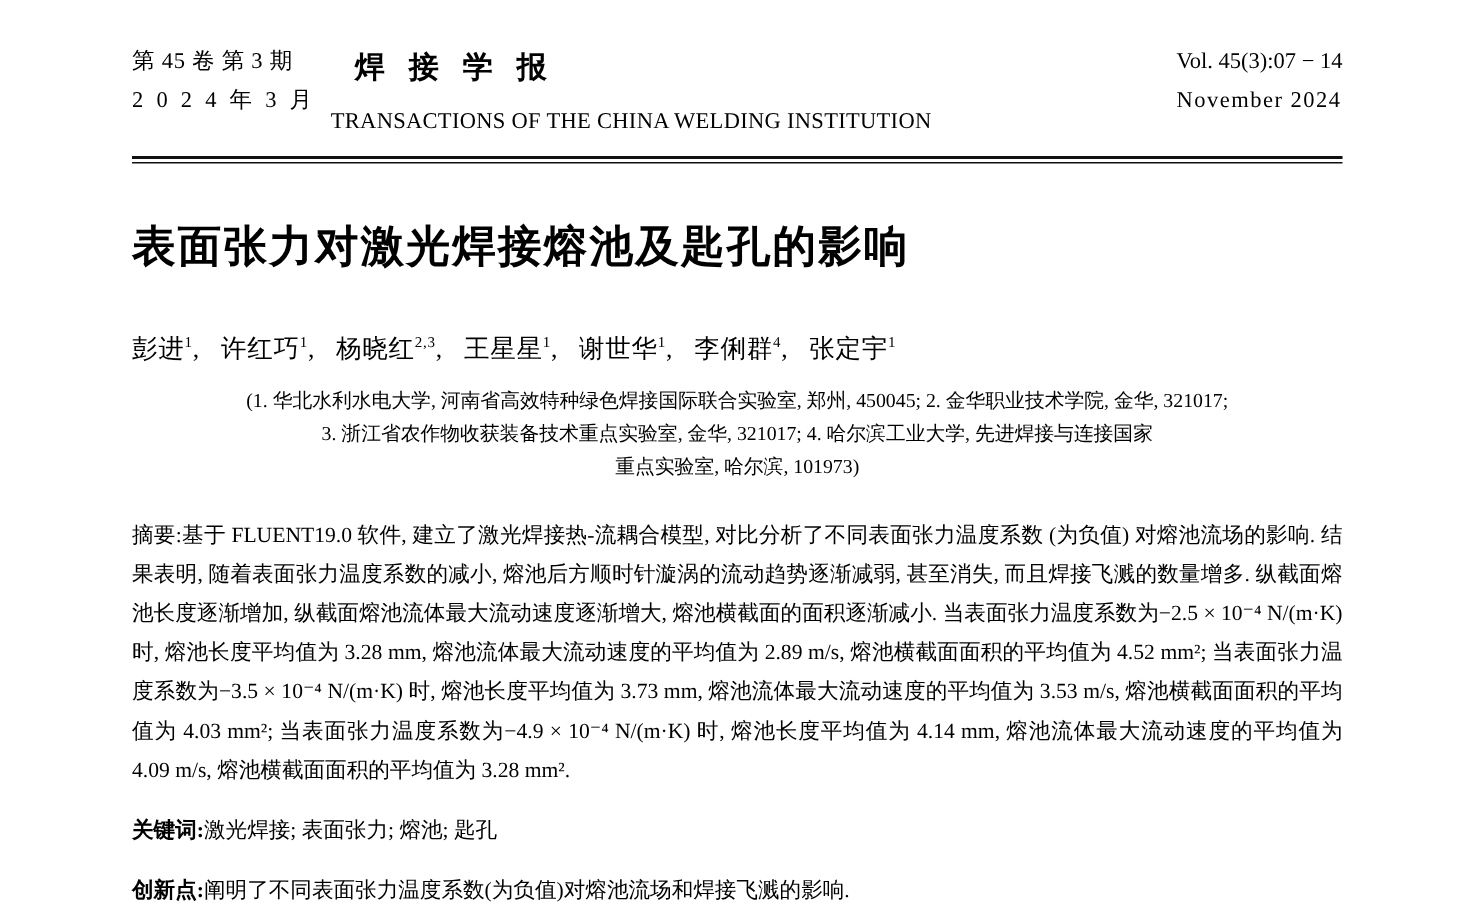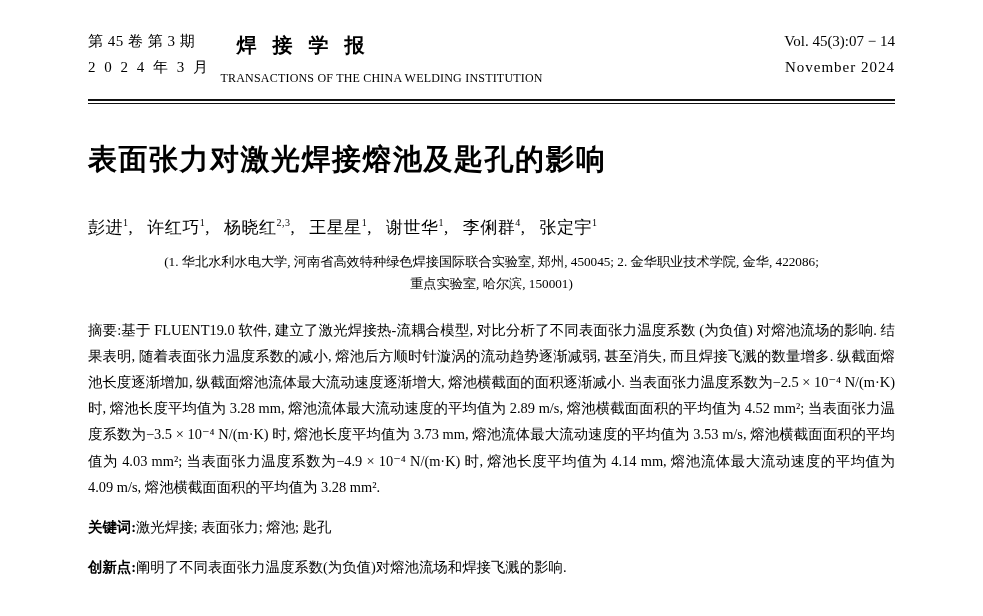--- a/index.html
+++ b/index.html
@@ -46,27 +46,26 @@
     flex: 1;
     padding: 0 10px;
   }
   .journal-cn {
     font-size: 20px;
     letter-spacing: 16px;
     font-weight: 600;
     padding-left: 16px;
   }
   .journal-en {
-    font-size: 12px;
+    font-size: 15px;
     letter-spacing: 0.2px;
     margin-top: 5px;
     font-variant: small-caps;
   }
   .mast-right {
-    text-align: right;
   }
   .mast-right .line2 {
     letter-spacing: 1px;
   }
   .rule-double {
     margin-top: 10px;
     border-top: 2px solid #111;
     height: 3px;
   }
   .rule-double::after {
@@ -154,22 +153,23 @@
 
   <div class="rule-double"></div>
 
   <div class="title">表面张力对激光焊接熔池及匙孔的影响</div>
 
   <div class="authors">
     <span><span>彭进</span><sup>1</sup></span><span class="author-sep">,&nbsp;&nbsp;</span><span><span>许红巧</span><sup>1</sup></span><span class="author-sep">,&nbsp;&nbsp;</span><span><span>杨晓红</span><sup>2,3</sup></span><span class="author-sep">,&nbsp;&nbsp;</span><span><span>王星星</span><sup>1</sup></span><span class="author-sep">,&nbsp;&nbsp;</span><span><span>谢世华</span><sup>1</sup></span><span class="author-sep">,&nbsp;&nbsp;</span><span><span>李俐群</span><sup>4</sup></span><span class="author-sep">,&nbsp;&nbsp;</span><span><span>张定宇</span><sup>1</sup></span>
   </div>
 
   <div class="affils">
-    <div>(1. 华北水利水电大学, 河南省高效特种绿色焊接国际联合实验室, 郑州, 450045; 2. 金华职业技术学院, 金华, 422086;</div>
-    <div>重点实验室, 哈尔滨, 150001)</div>
+    <div>(1. 华北水利水电大学, 河南省高效特种绿色焊接国际联合实验室, 郑州, 450045; 2. 金华职业技术学院, 金华, 321017;</div>
+    <div>3. 浙江省农作物收获装备技术重点实验室, 金华, 321017; 4. 哈尔滨工业大学, 先进焊接与连接国家</div>
+    <div>重点实验室, 哈尔滨, 101973)</div>
   </div>
 
   <div class="abstract">
     <span class="lead">摘要:</span><span>基于 FLUENT19.0 软件, 建立了激光焊接热-流耦合模型, 对比分析了不同表面张力温度系数 (为负值) 对熔池流场的影响. 结果表明, 随着表面张力温度系数的减小, 熔池后方顺时针漩涡的流动趋势逐渐减弱, 甚至消失, 而且焊接飞溅的数量增多. 纵截面熔池长度逐渐增加, 纵截面熔池流体最大流动速度逐渐增大, 熔池横截面的面积逐渐减小. 当表面张力温度系数为−2.5 × 10⁻⁴ N/(m·K) 时, 熔池长度平均值为 3.28 mm, 熔池流体最大流动速度的平均值为 2.89 m/s, 熔池横截面面积的平均值为 4.52 mm²; 当表面张力温度系数为−3.5 × 10⁻⁴ N/(m·K) 时, 熔池长度平均值为 3.73 mm, 熔池流体最大流动速度的平均值为 3.53 m/s, 熔池横截面面积的平均值为 4.03 mm²; 当表面张力温度系数为−4.9 × 10⁻⁴ N/(m·K) 时, 熔池长度平均值为 4.14 mm, 熔池流体最大流动速度的平均值为 4.09 m/s, 熔池横截面面积的平均值为 3.28 mm².</span>
   </div>
 
   <div class="block">
     <span class="lead">关键词:</span><span>激光焊接; 表面张力; 熔池; 匙孔</span>
   </div>
 

